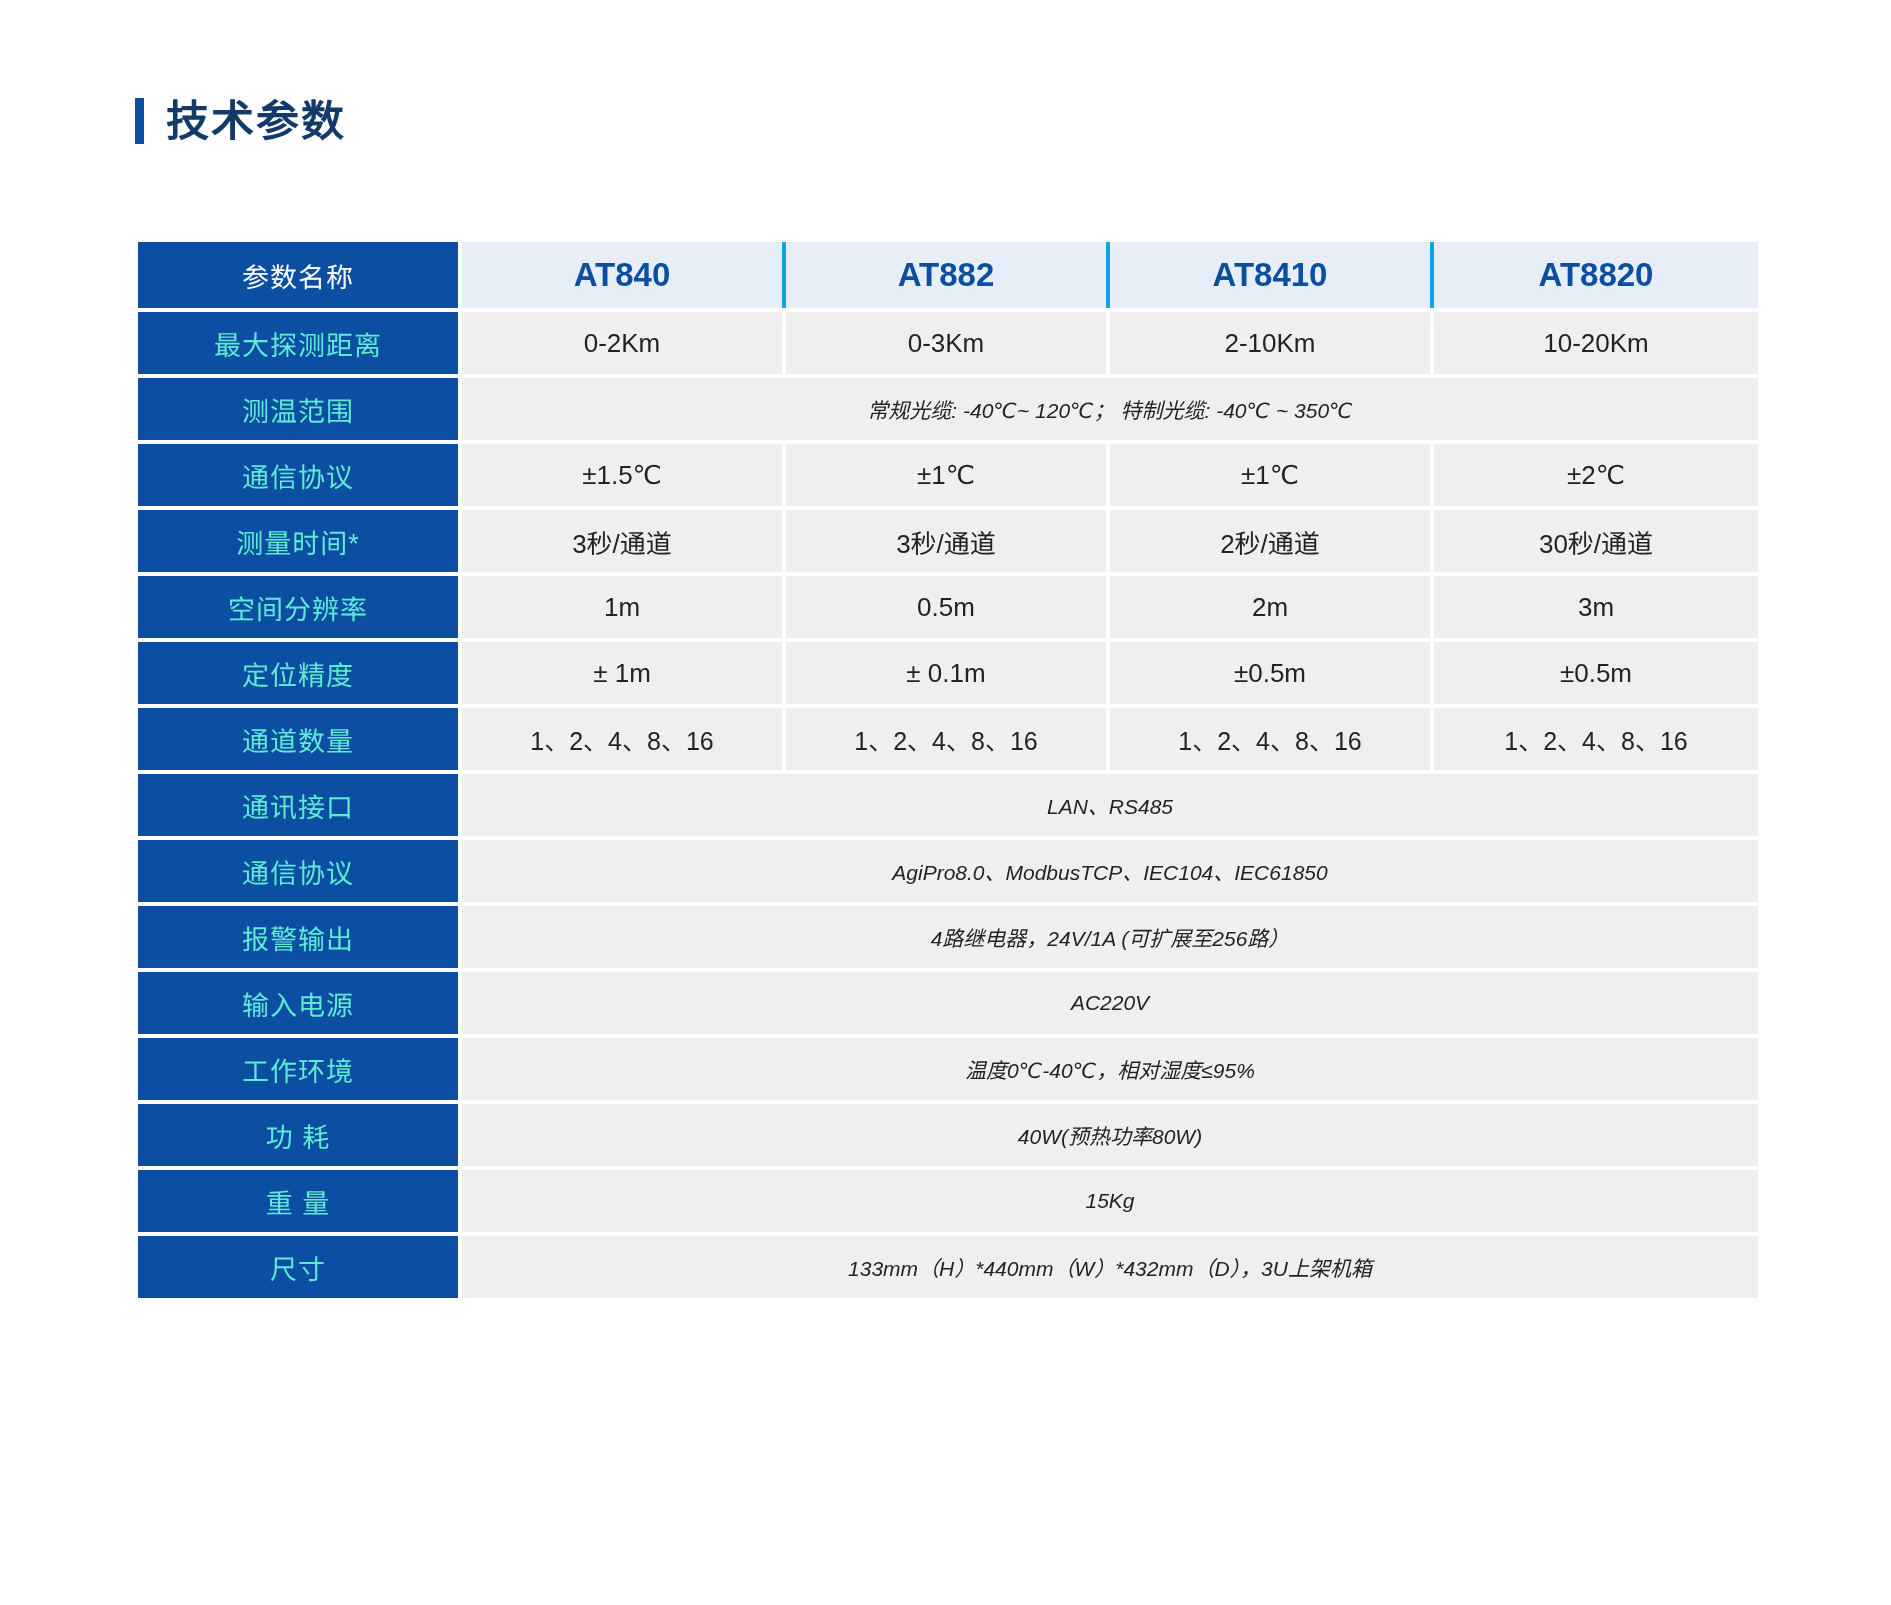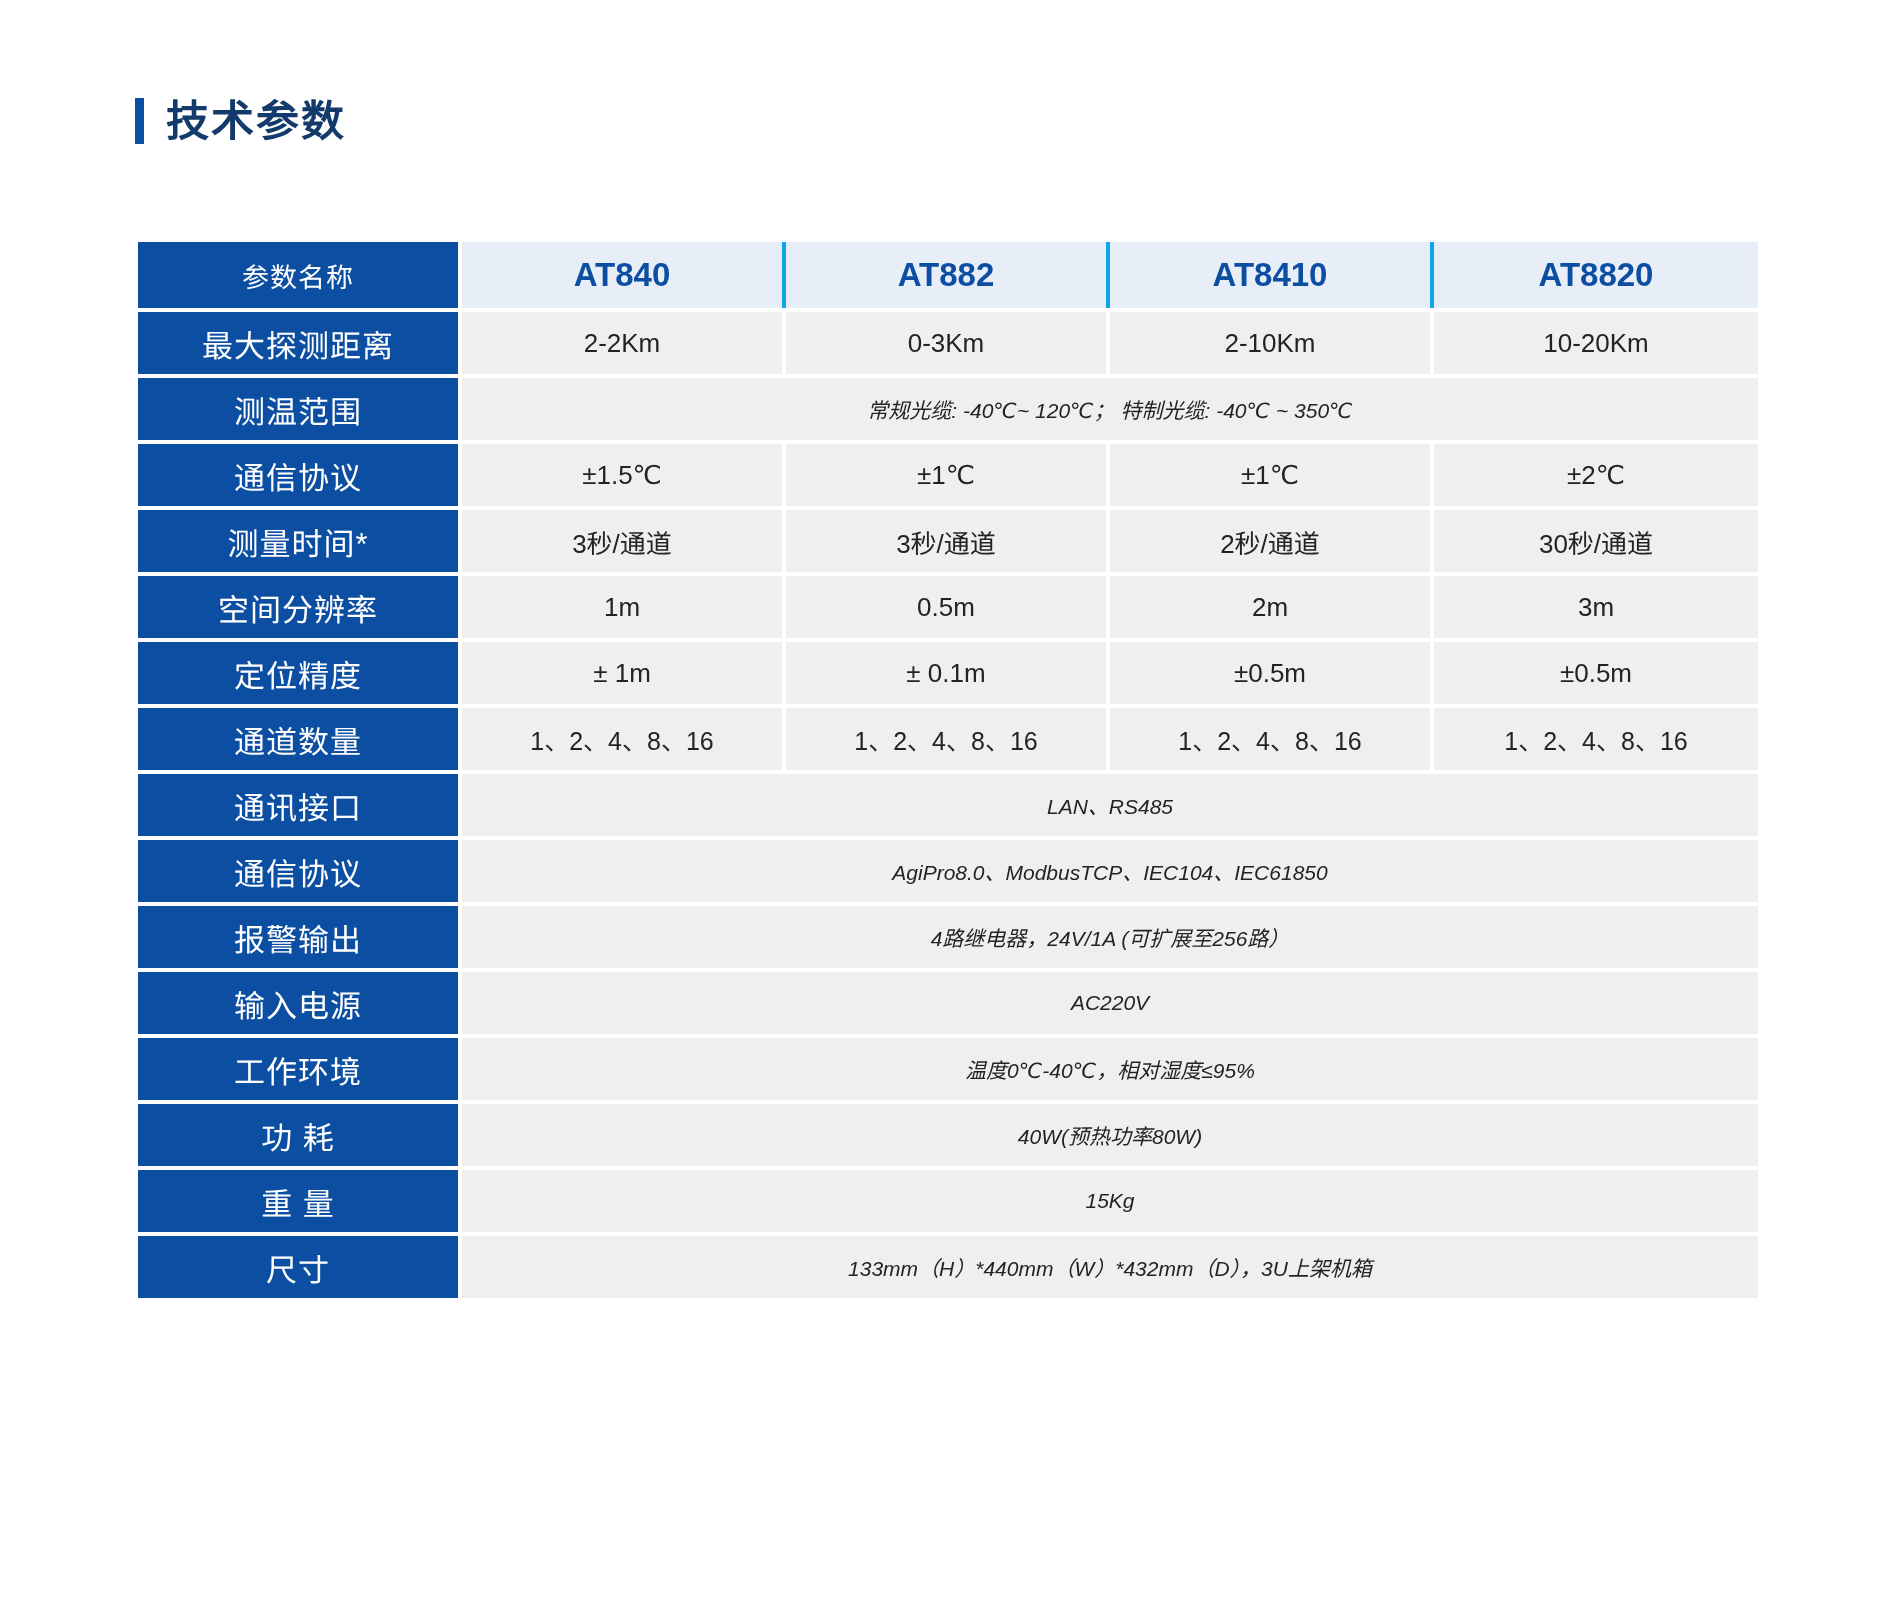--- a/index.html
+++ b/index.html
@@ -48,22 +48,22 @@
     border-spacing: 0 4px;
     table-layout: fixed;
   }
   .spec-table td {
     padding: 0;
     vertical-align: middle;
   }
   .lbl {
     width: 280px;
     background: #0b4ea2;
-    color: #ffffff;
-    font-size: 31px;
+    color: #5eead4;
+    font-size: 27px;
     text-align: center;
     height: 62px;
     letter-spacing: 1px;
     border-right: 4px solid #ffffff;
   }
   .hdr-lbl {
     background: #0b4ea2;
     color: #ffffff;
     font-size: 27px;
     text-align: center;
@@ -114,21 +114,21 @@
     <tbody>
       <tr>
         <td class="hdr-lbl">参数名称</td>
         <td class="hdr-cell">AT840</td>
         <td class="hdr-cell">AT882</td>
         <td class="hdr-cell">AT8410</td>
         <td class="hdr-cell">AT8820</td>
       </tr>
     <tr>
           <td class="lbl">最大探测距离</td>
-          <td class="val">2-2Km</td>
+          <td class="val">0-2Km</td>
           <td class="val">0-3Km</td>
           <td class="val">2-10Km</td>
           <td class="val">10-20Km</td>
         </tr>
         <tr>
           <td class="lbl">测温范围</td>
           <td class="val wide" colspan="4">常规光缆: -40℃~ 120℃；  特制光缆: -40℃ ~ 350℃</td>
         </tr>
         <tr>
           <td class="lbl">通信协议</td>

